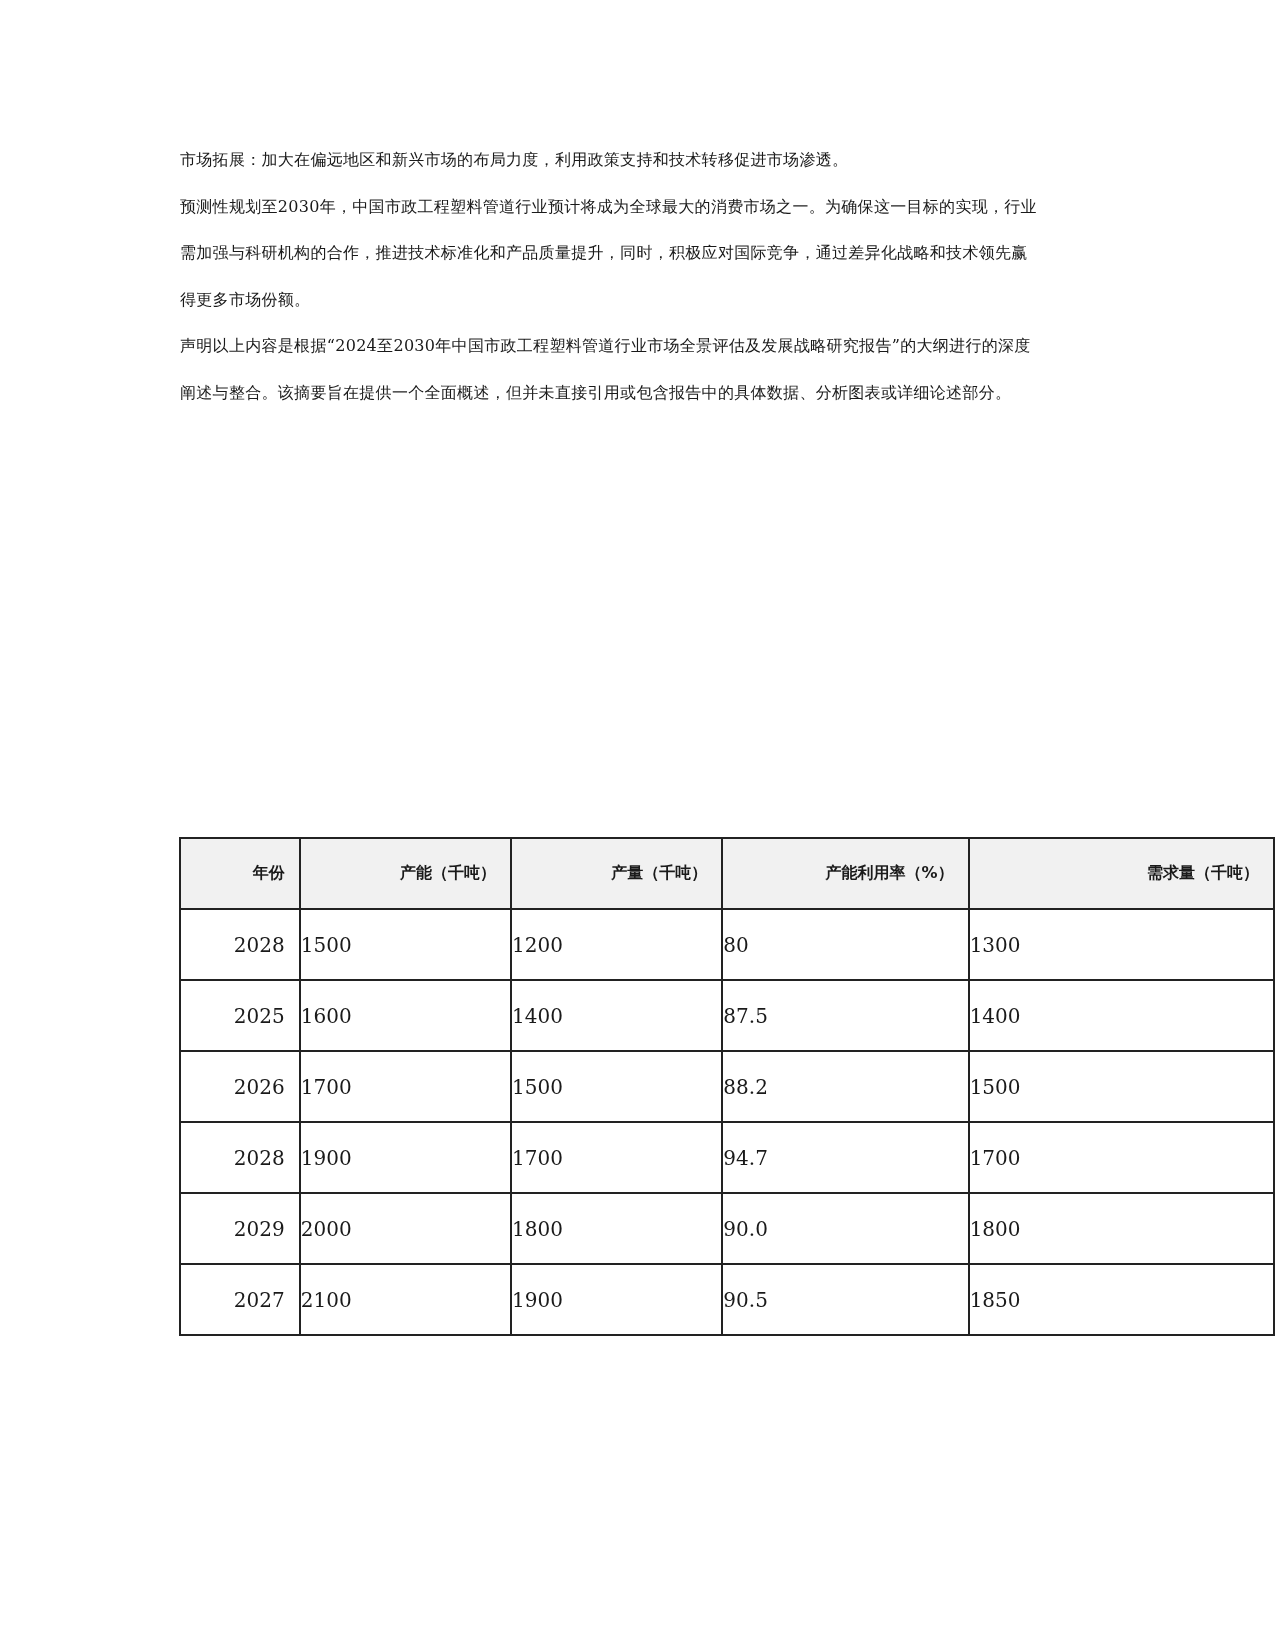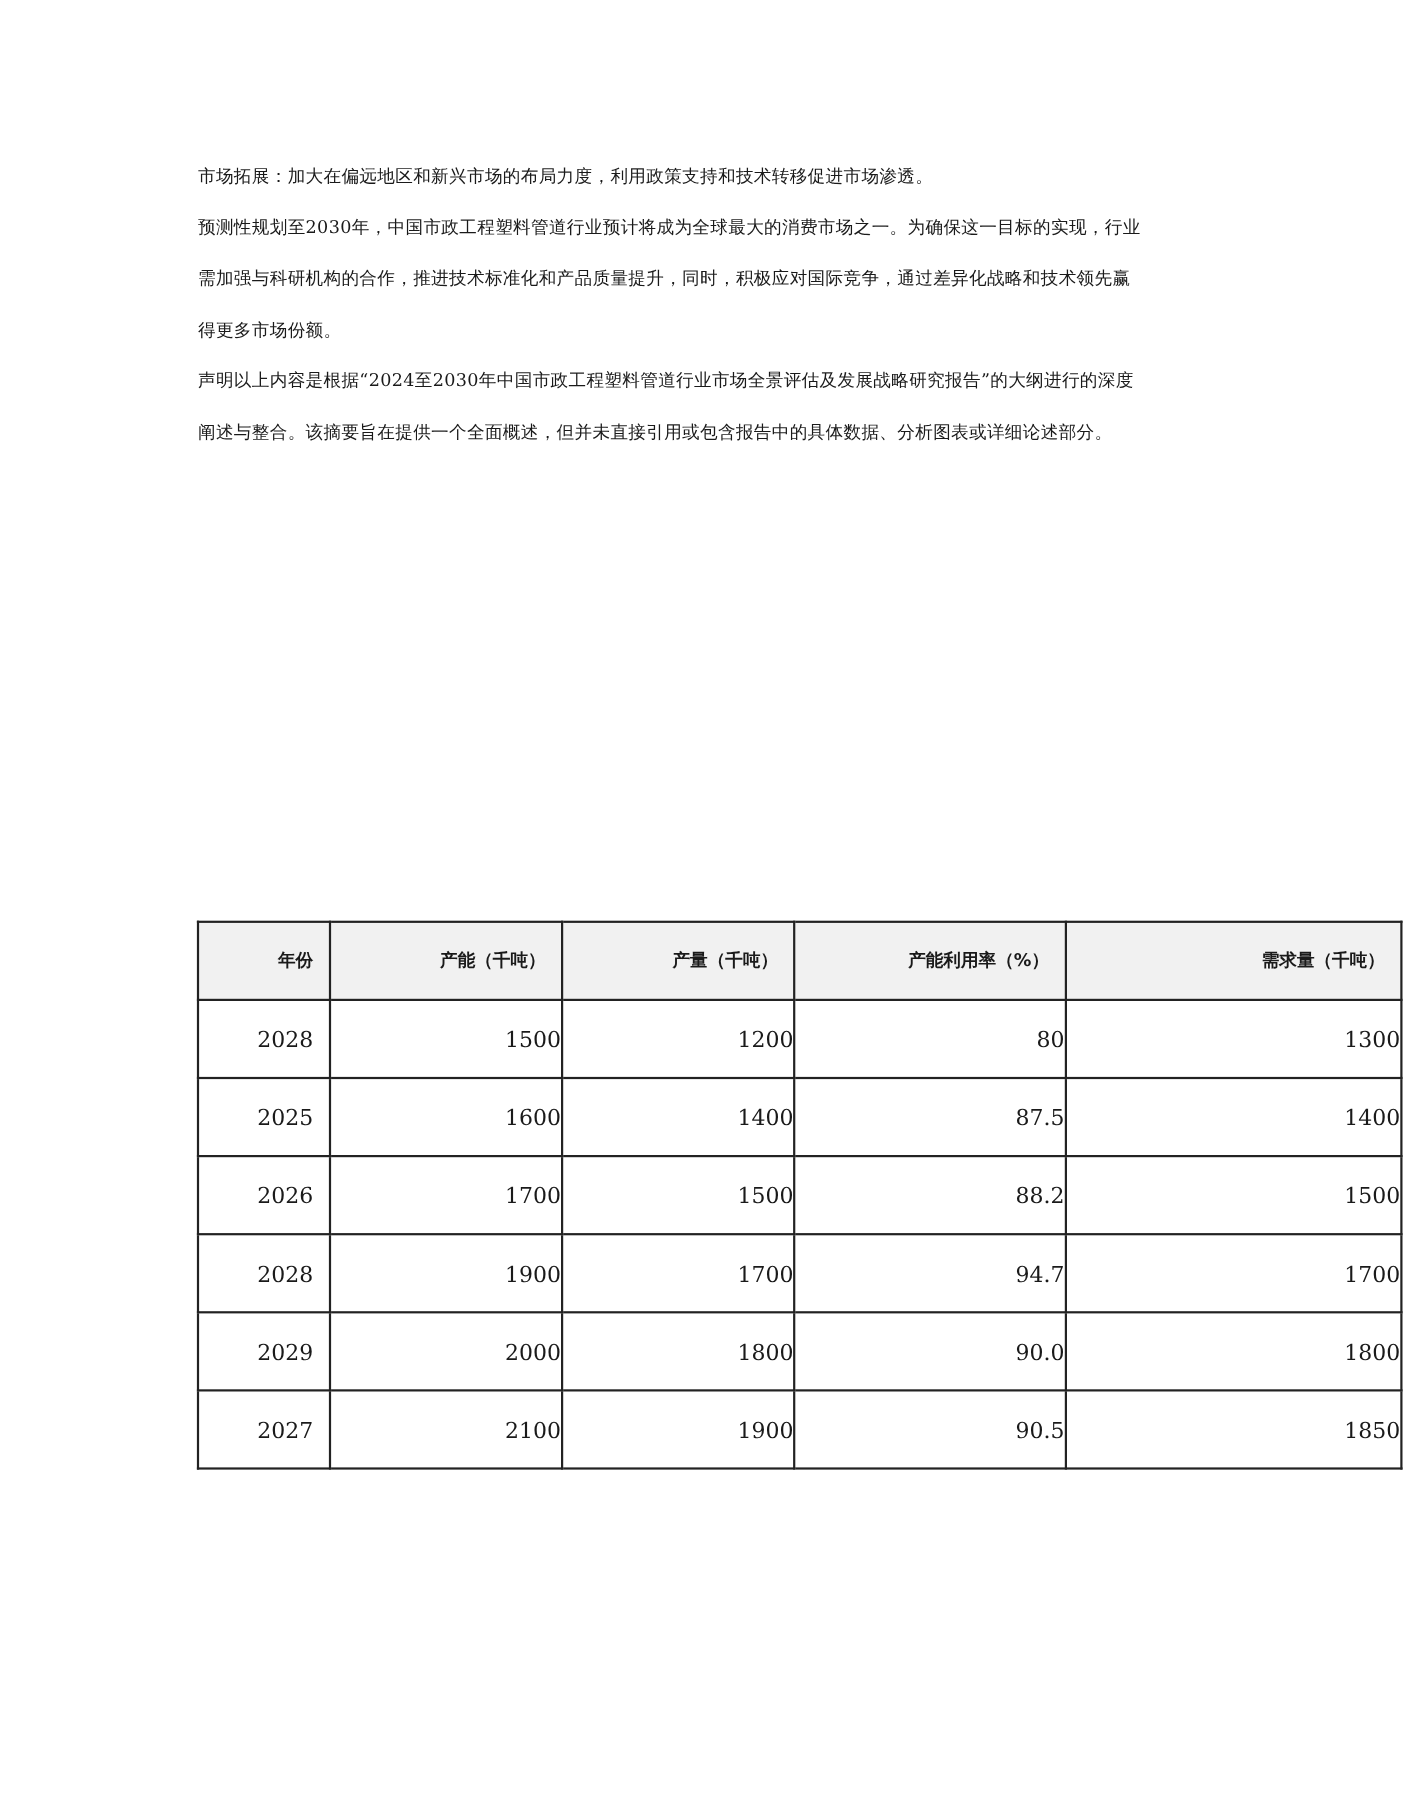--- a/index.html
+++ b/index.html
@@ -11,21 +11,21 @@
   .para { font-size: 16px; line-height: 46.5px; margin: 0; letter-spacing: 0.3px; }
   table.data {
     position: absolute; left: 179px; top: 837px; border-collapse: collapse;
     font-family: "DejaVu Serif", "Liberation Serif", serif;
   }
   table.data th, table.data td { border: 2px solid #222; height: 69px; padding: 0; }
   table.data th {
     background: #f1f1f1; font-family: "DejaVu Sans", "Liberation Sans", sans-serif;
     font-weight: bold; font-size: 16px; text-align: right; padding-right: 14px;
   }
-  table.data td { font-size: 20px; text-align: right; }
+  table.data td { font-size: 20px; text-align: left; }
   table.data td.c0 { text-align: right; padding-right: 14px; }
   .w0 { width: 106px; } .w1 { width: 202px; } .w2 { width: 202px; } .w3 { width: 238px; } .w4 { width: 300px; }
 </style>
 </head>
 <body>
 
 <div class="text-block">
   <p class="para">市场拓展：加大在偏远地区和新兴市场的布局力度，利用政策支持和技术转移促进市场渗透。</p>
   <p class="para">预测性规划至2030年，中国市政工程塑料管道行业预计将成为全球最大的消费市场之一。为确保这一目标的实现，行业需加强与科研机构的合作，推进技术标准化和产品质量提升，同时，积极应对国际竞争，通过差异化战略和技术领先赢得更多市场份额。</p>
   <p class="para">声明以上内容是根据“2024至2030年中国市政工程塑料管道行业市场全景评估及发展战略研究报告”的大纲进行的深度阐述与整合。该摘要旨在提供一个全面概述，但并未直接引用或包含报告中的具体数据、分析图表或详细论述部分。</p>

